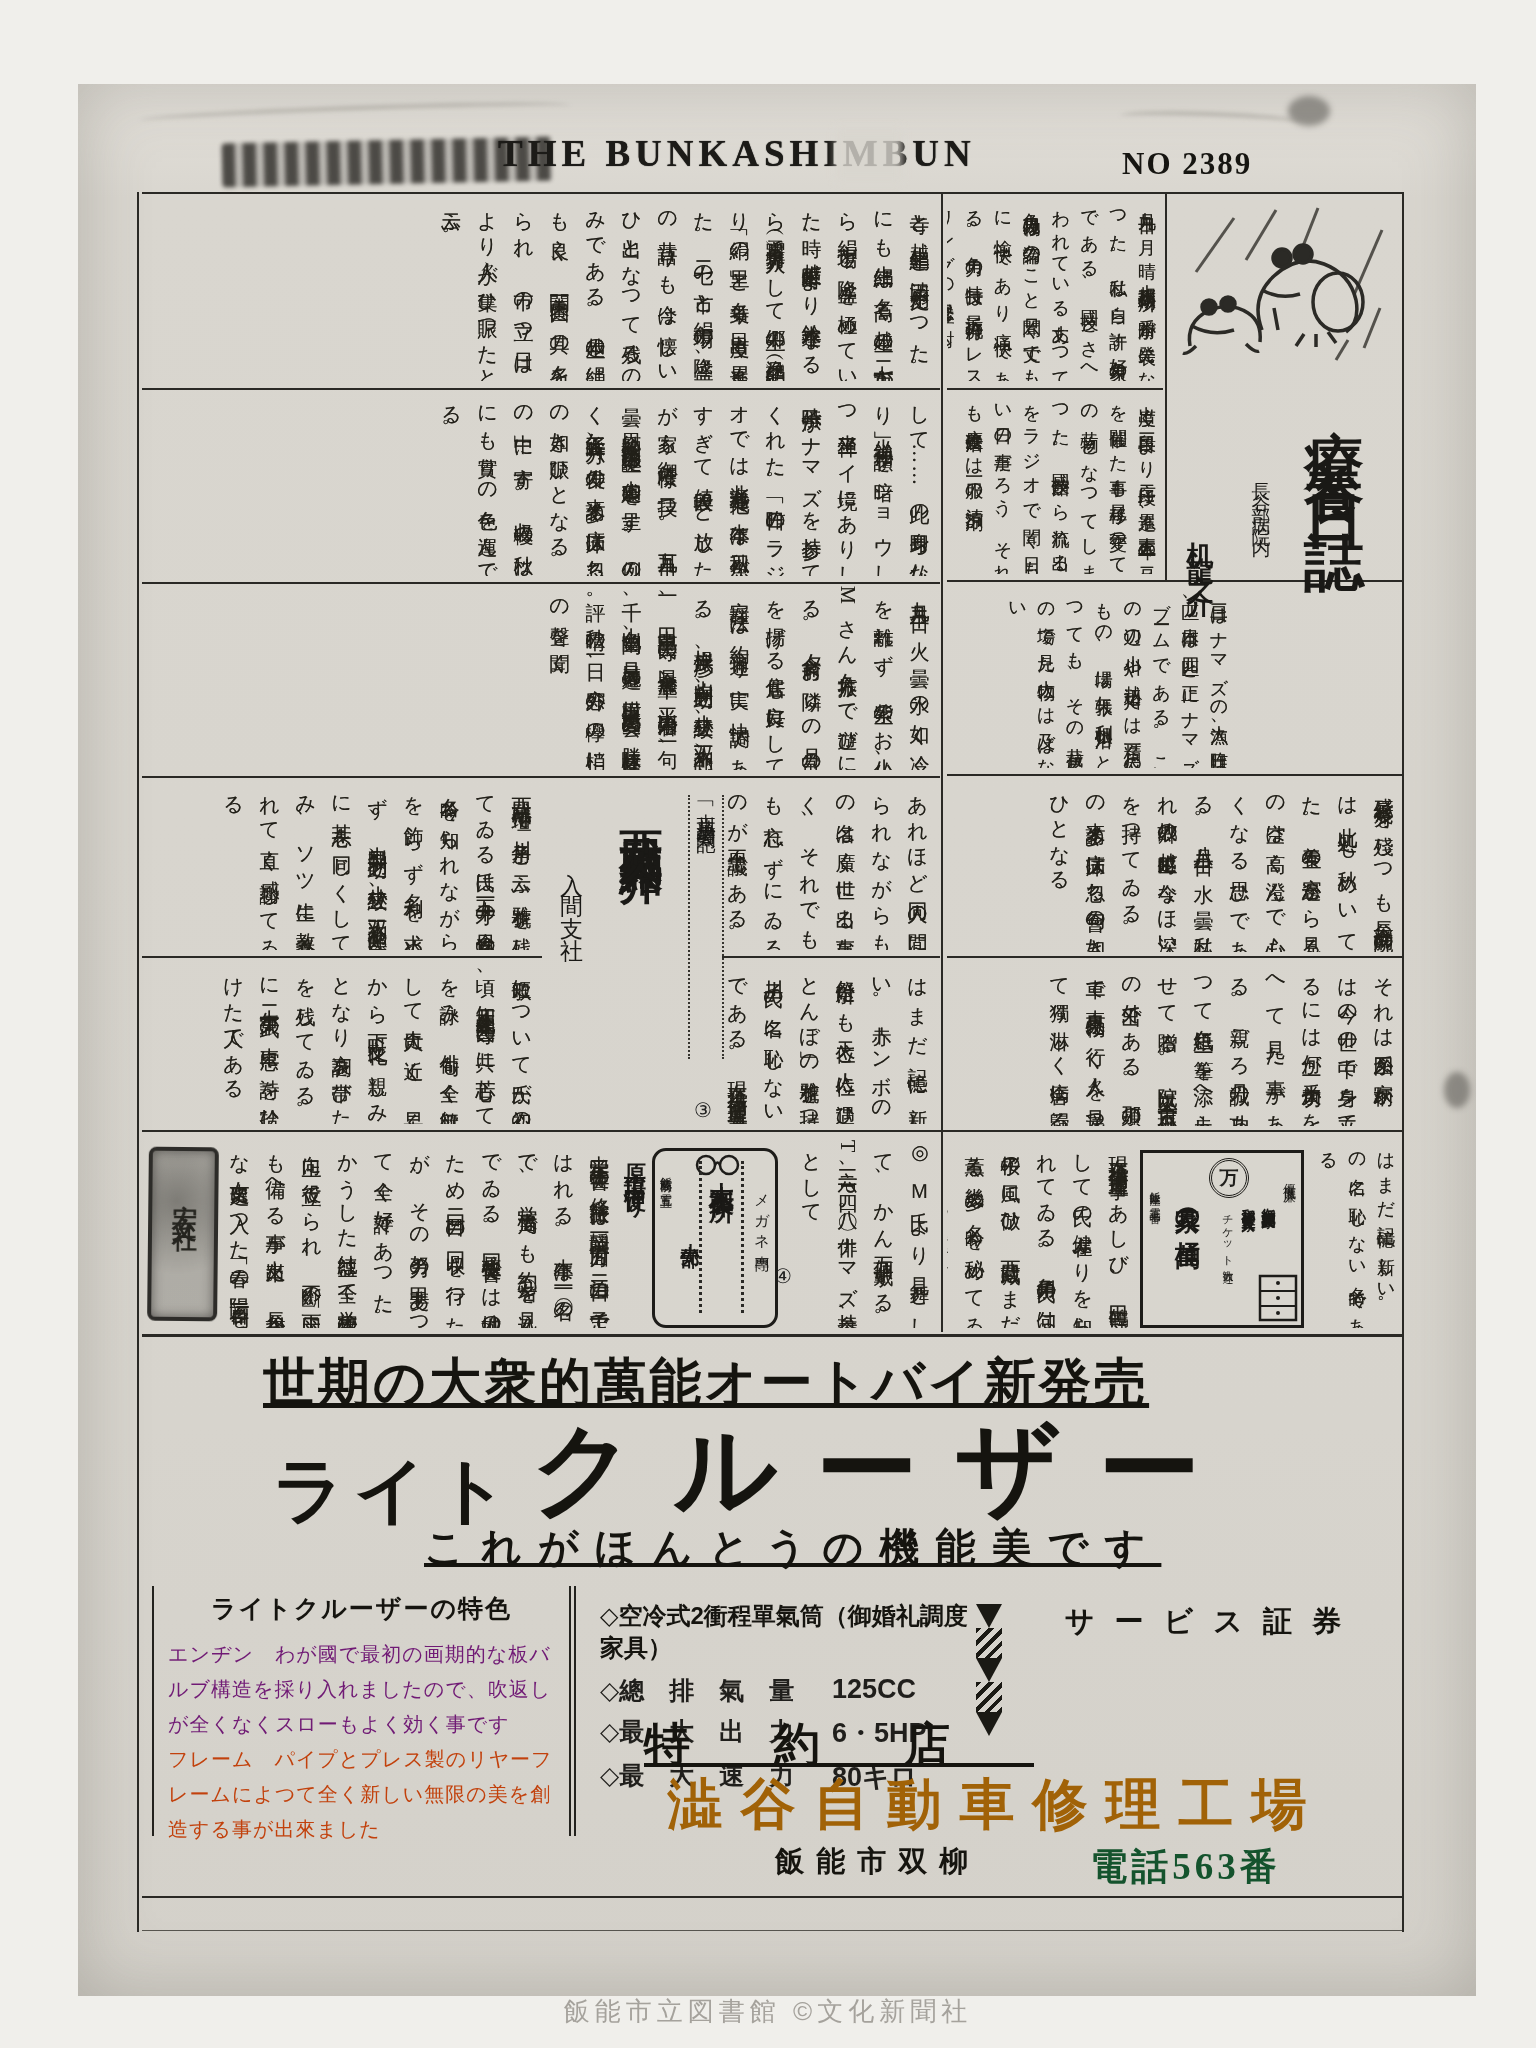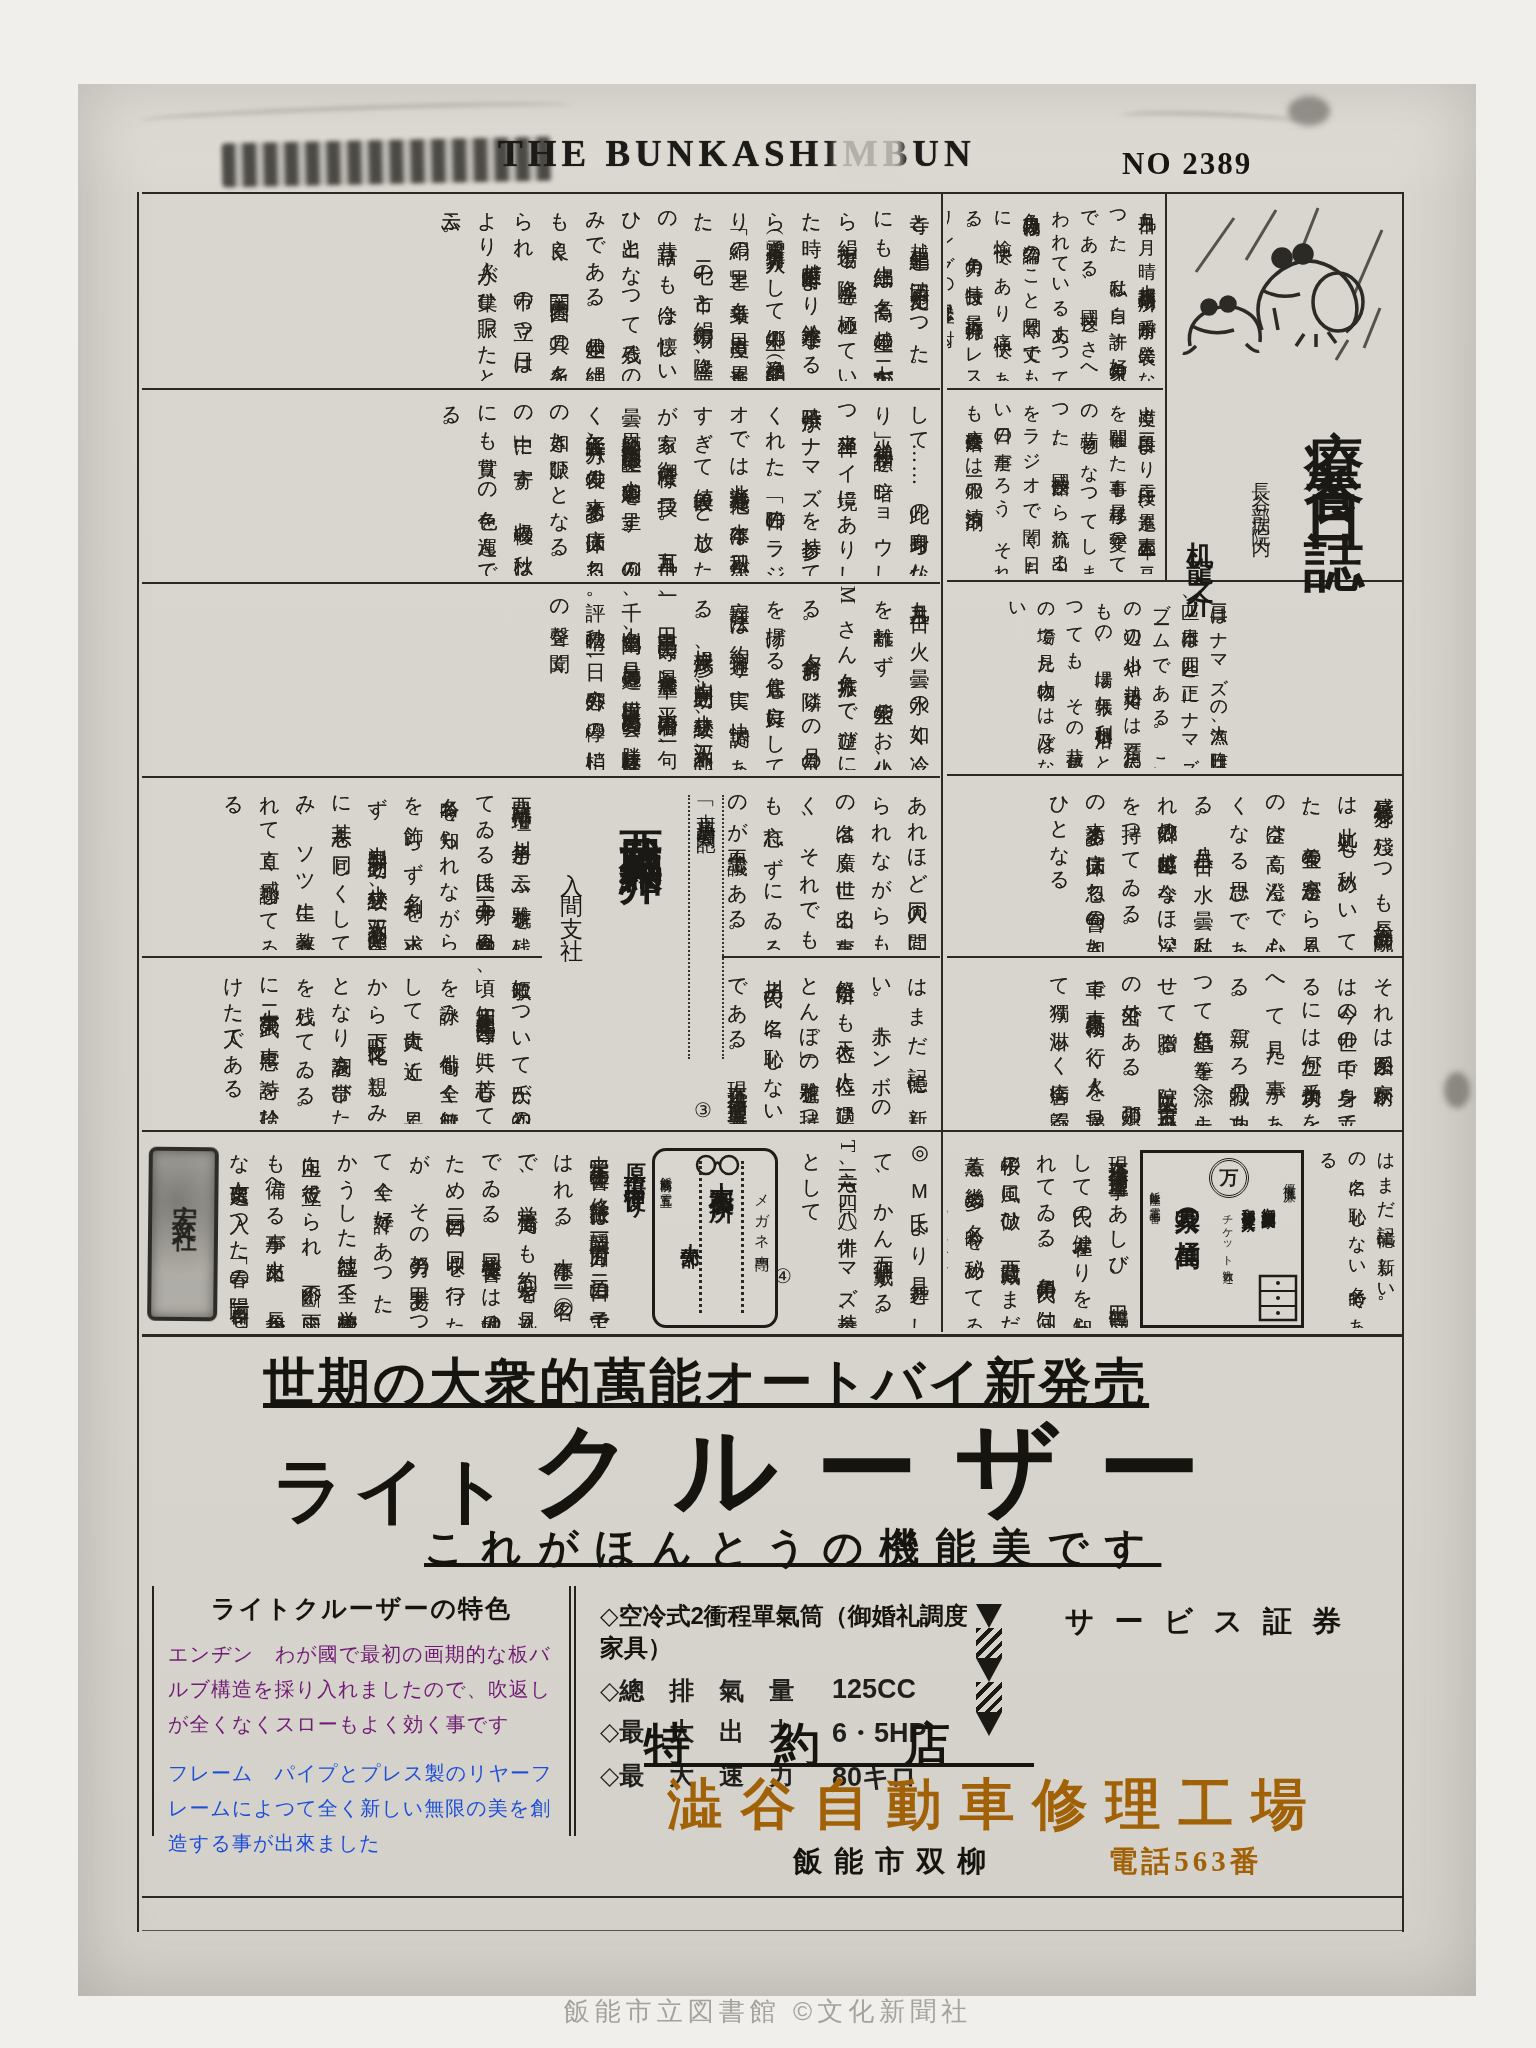--- a/index.html
+++ b/index.html
@@ -175,21 +175,21 @@
 <div class="abs" style="left:272px;top:1402px;display:flex;align-items:flex-end;">
   <span class="sans" style="font-weight:bold;font-size:72px;letter-spacing:8px;color:#15140f;margin-top:6px;">ライト</span>
   <span class="sans" style="font-weight:bold;font-size:102px;letter-spacing:38px;color:#15140f;margin-left:14px;">クルーザー</span>
 </div>
 
 <div class="adtxt sans" style="left:424px;top:1520px;font-size:40px;letter-spacing:16px;">これがほんとうの機能美です</div>
 
 <div class="abs" style="left:152px;top:1586px;width:424px;height:250px;border-left:2px solid #23221e;border-right:7px double #23221e;padding:6px 14px;box-sizing:border-box;">
   <div class="sans" style="font-weight:bold;font-size:25px;text-align:center;letter-spacing:2px;color:#15140f;">ライトクルーザーの特色</div>
   <div class="sans" style="font-size:20px;line-height:1.75;margin-top:12px;letter-spacing:1px;color:#701a75;">エンヂン　わが國で最初の画期的な板バルブ構造を採り入れましたので、吹返しが全くなくスローもよく効く事です</div>
-  <div class="sans" style="font-size:20px;line-height:1.75;margin-top:14px;letter-spacing:1px;color:#1d4ed8;">フレーム　パイプとプレス製のリヤーフレームによつて全く新しい無限の美を創造する事が出來ました</div>
+  <div class="sans" style="font-size:20px;line-height:1.75;margin-top:0;letter-spacing:1px;color:#c2410c;">フレーム　パイプとプレス製のリヤーフレームによつて全く新しい無限の美を創造する事が出來ました</div>
 </div>
 
 <div class="abs" style="left:600px;top:1600px;width:372px;">
   <div class="sans" style="font-weight:bold;font-size:24px;color:#15140f;">◇空冷式2衝程單氣筒（御婚礼調度家具）</div>
   <div style="display:flex;justify-content:space-between;margin-top:10px;">
     <span class="sans" style="font-weight:bold;font-size:25px;">◇總　排　氣　量</span>
     <span class="sans" style="font-weight:bold;font-size:27px;width:140px;">125CC</span>
   </div>
   <div style="display:flex;justify-content:space-between;margin-top:8px;">
     <span class="sans" style="font-weight:bold;font-size:25px;">◇最　大　出　力</span>
@@ -212,19 +212,19 @@
 <div class="abs" style="left:1016px;top:1602px;width:380px;">
   <div class="sans" style="font-weight:bold;font-size:29px;text-align:center;letter-spacing:6px;color:#15140f;">サ ー ビ ス 証 券</div>
 </div>
 
 <div class="adtxt" style="left:644px;top:1714px;font-size:46px;letter-spacing:84px;">特約店</div>
 <div class="abs" style="left:590px;top:1768px;width:812px;text-align:center;">
   <span style="font-weight:bold;font-size:55px;letter-spacing:18px;color:#a16207;">澁谷自動車修理工場</span>
 </div>
 <div class="abs" style="left:622px;top:1842px;width:812px;display:flex;justify-content:center;gap:110px;">
   <span style="font-weight:bold;font-size:29px;letter-spacing:12px;color:#15140f;">飯能市双柳</span>
-  <span style="font-weight:bold;font-size:29px;letter-spacing:4px;color:#a16207;">電話563番</span>
+  <span style="font-weight:bold;font-size:37px;letter-spacing:4px;color:#14532d;">電話563番</span>
 </div>
 
 <div class="hr" style="left:142px;top:1896px;width:1260px;"></div>
 <div class="hr" style="left:142px;top:1930px;width:1260px;height:1px;background:#56544e;"></div>
 
 <div class="footer-credit">飯能市立図書館 ©文化新聞社</div>
 
 </body></html>

